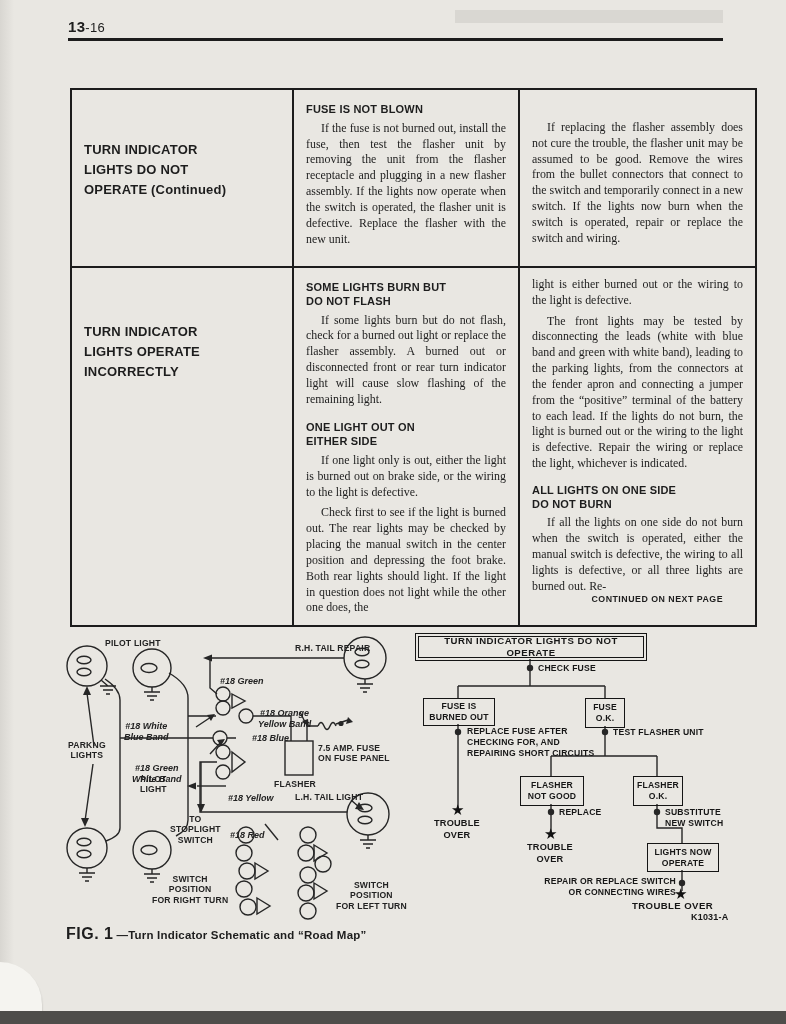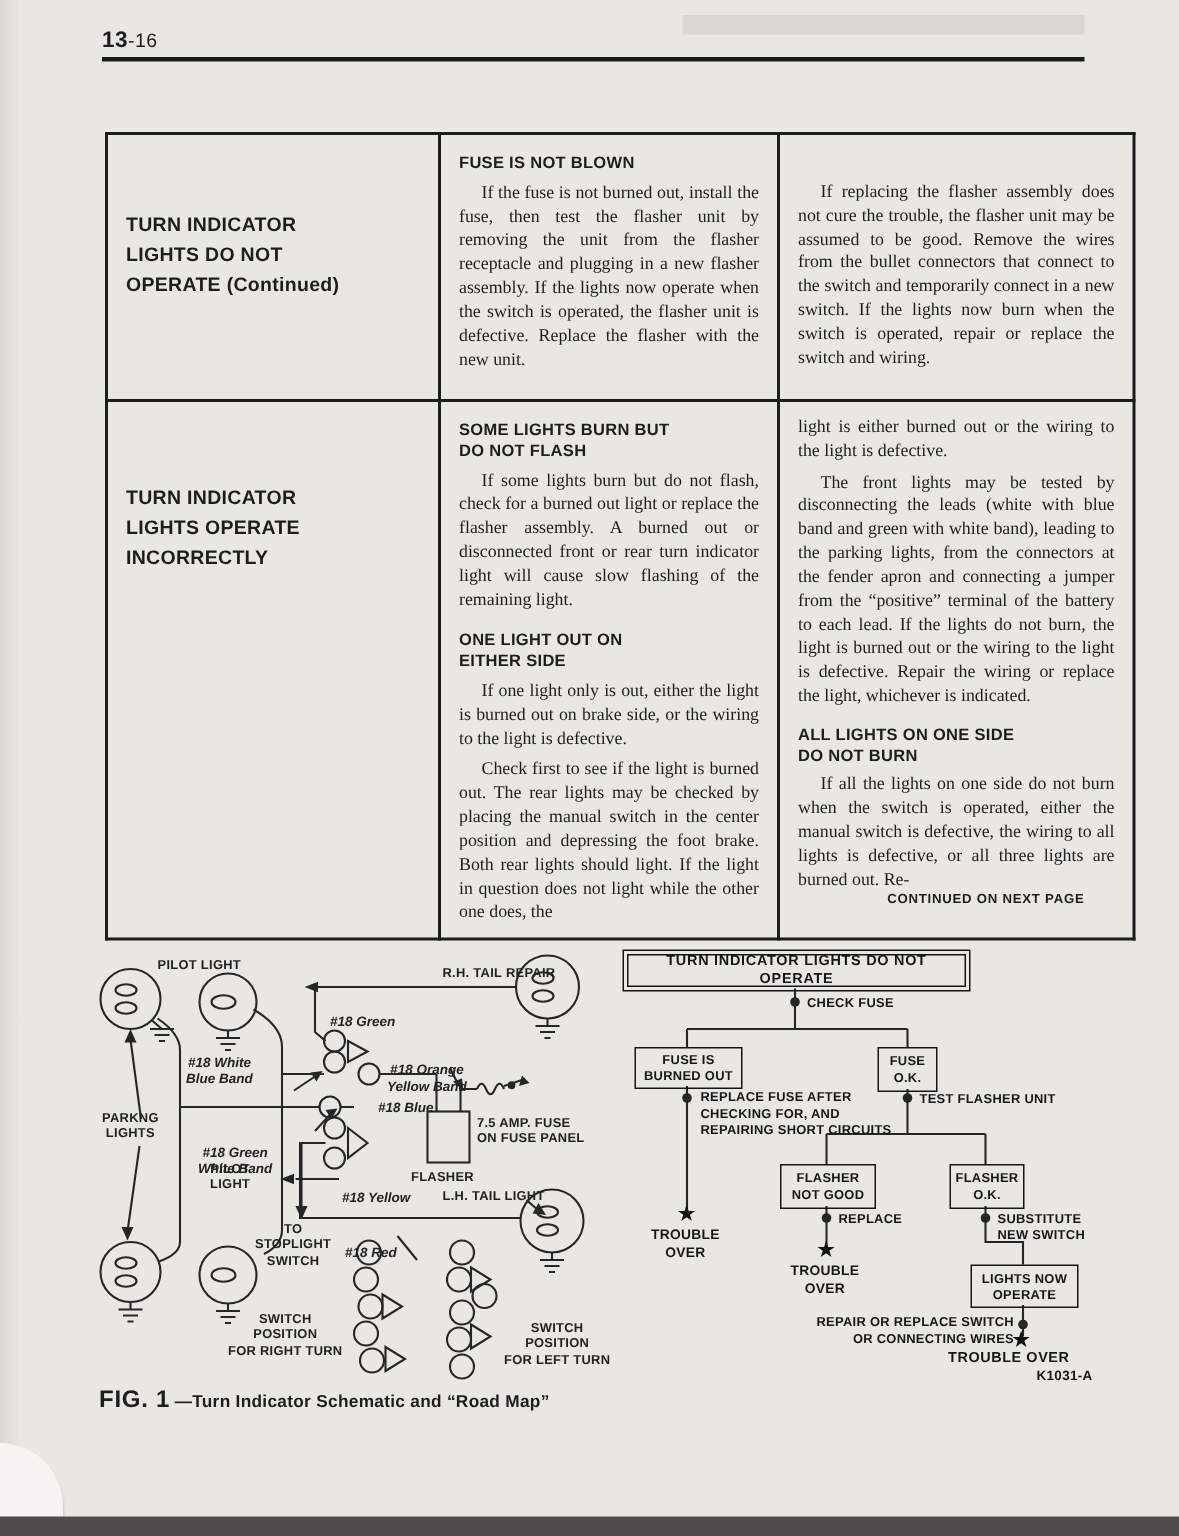--- a/index.html
+++ b/index.html
@@ -192,21 +192,21 @@
         <circle cx="545" cy="104" r="3.2"></circle>
         <circle cx="491" cy="184" r="3.2"></circle>
         <circle cx="597" cy="184" r="3.2"></circle>
         <circle cx="622" cy="255" r="3.2"></circle>
       </g>
     </svg>
 
     <div class="slabel" style="left:45px;top:10px;">PILOT LIGHT</div>
     <div class="slabel" style="left:235px;top:15px;">R.H. TAIL REPAIR</div>
     <div class="wlabel" style="left:160px;top:36px;">#18 Green</div>
-    <div class="wlabel" style="left:64px;top:63px;text-align:center;">#18 White
+    <div class="wlabel" style="left:64px;top:81px;text-align:center;">#18 White
 Blue Band</div>
     <div class="wlabel" style="left:198px;top:68px;">#18 Orange
 Yellow Band</div>
     <div class="wlabel" style="left:192px;top:93px;">#18 Blue</div>
     <div class="slabel" style="left:8px;top:112px;">PARKNG
 LIGHTS</div>
     <div class="wlabel" style="left:72px;top:123px;">#18 Green
 White Band</div>
     <div class="slabel" style="left:258px;top:115px;text-align:left;">7.5 AMP. FUSE
 ON FUSE PANEL</div>

